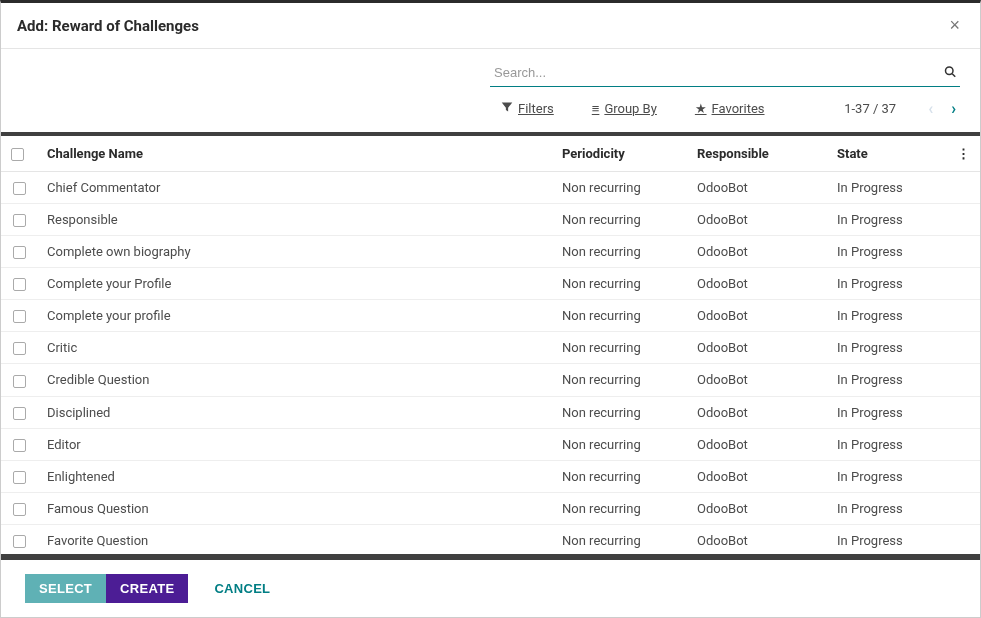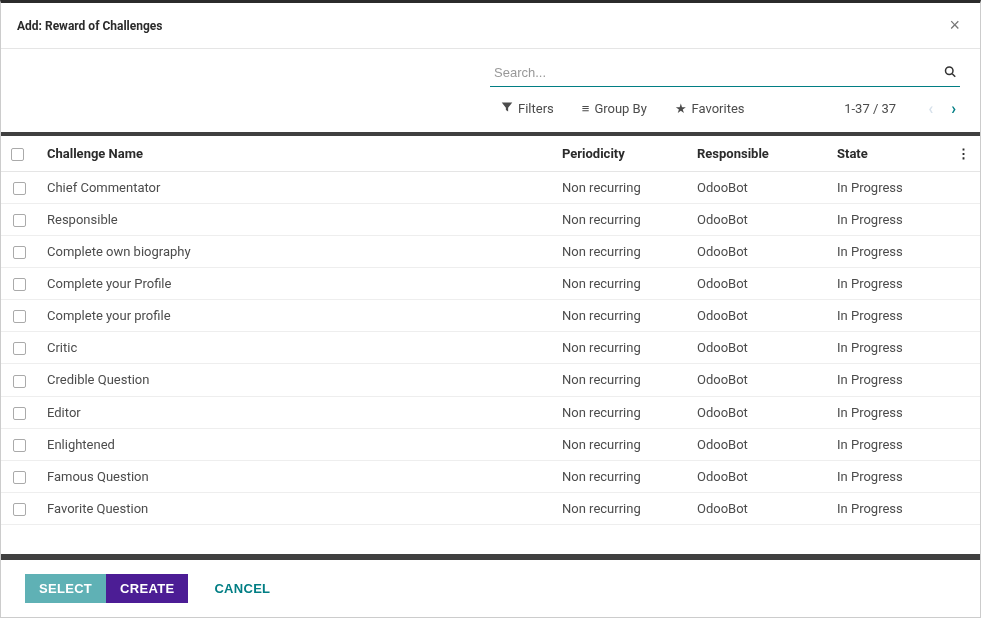--- a/index.html
+++ b/index.html
@@ -20,21 +20,21 @@
       background: #fff;
     }
     .modal-header {
       display: flex;
       justify-content: space-between;
       align-items: center;
       padding: 12px 16px;
       border-bottom: 1px solid #e5e5e5;
     }
     .modal-title {
-      font-size: 12px;
+      font-size: 15px;
       font-weight: 700;
       color: #2b2b2b;
     }
     .close-btn {
       background: none;
       border: none;
       font-size: 18px;
       color: #777;
       cursor: pointer;
       padding: 0 4px;
@@ -74,23 +74,24 @@
     }
     .toolbar-row {
       display: flex;
       justify-content: flex-end;
       align-items: center;
       padding: 12px 20px 14px 20px;
       gap: 20px;
     }
     .toolbar-left {
       display: flex;
-      gap: 28px;
+      gap: 38px;
       margin-right: auto;
       margin-left: 480px;
+      text-decoration: underline;
     }
     .tool-btn {
       display: inline-flex;
       align-items: center;
       gap: 5px;
       color: #4c4c4c;
       font-size: 13px;
       cursor: pointer;
       user-select: none;
     }
@@ -306,20 +307,28 @@
           <tr>
             <td class="col-check"><span class="checkbox"></span></td>
             <td class="col-name">Credible Question</td>
             <td class="col-period">Non recurring</td>
             <td class="col-resp">OdooBot</td>
             <td class="col-state">In Progress</td>
             <td class="col-dots"></td>
           </tr>
           <tr>
             <td class="col-check"><span class="checkbox"></span></td>
+            <td class="col-name">Disciplined</td>
+            <td class="col-period">Non recurring</td>
+            <td class="col-resp">OdooBot</td>
+            <td class="col-state">In Progress</td>
+            <td class="col-dots"></td>
+          </tr>
+          <tr>
+            <td class="col-check"><span class="checkbox"></span></td>
             <td class="col-name">Editor</td>
             <td class="col-period">Non recurring</td>
             <td class="col-resp">OdooBot</td>
             <td class="col-state">In Progress</td>
             <td class="col-dots"></td>
           </tr>
           <tr>
             <td class="col-check"><span class="checkbox"></span></td>
             <td class="col-name">Enlightened</td>
             <td class="col-period">Non recurring</td>

